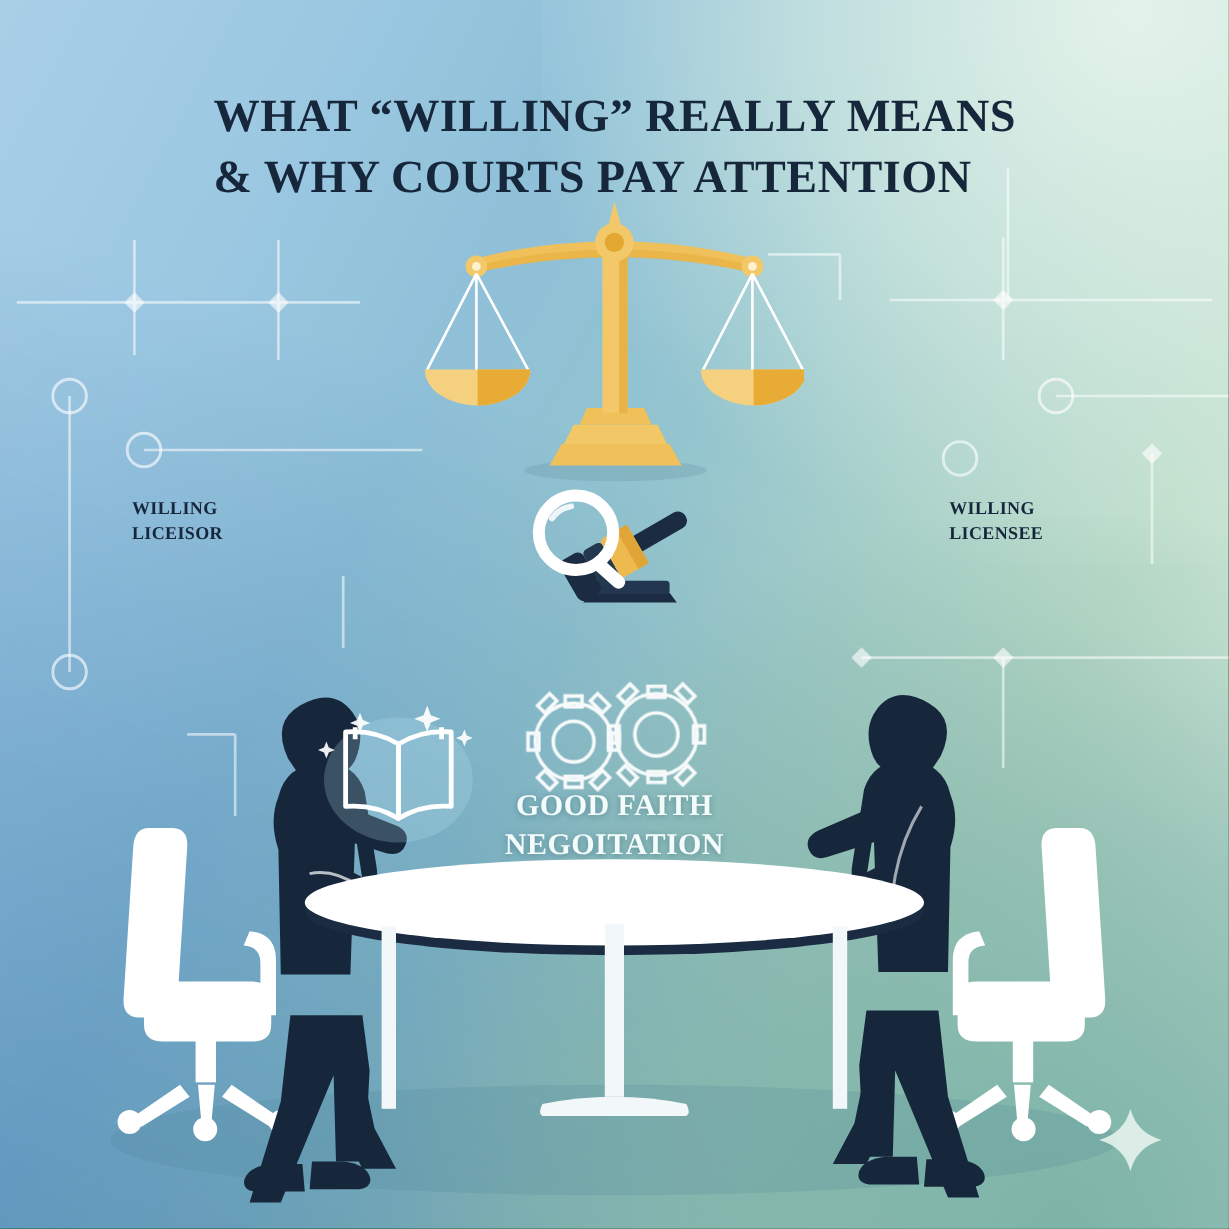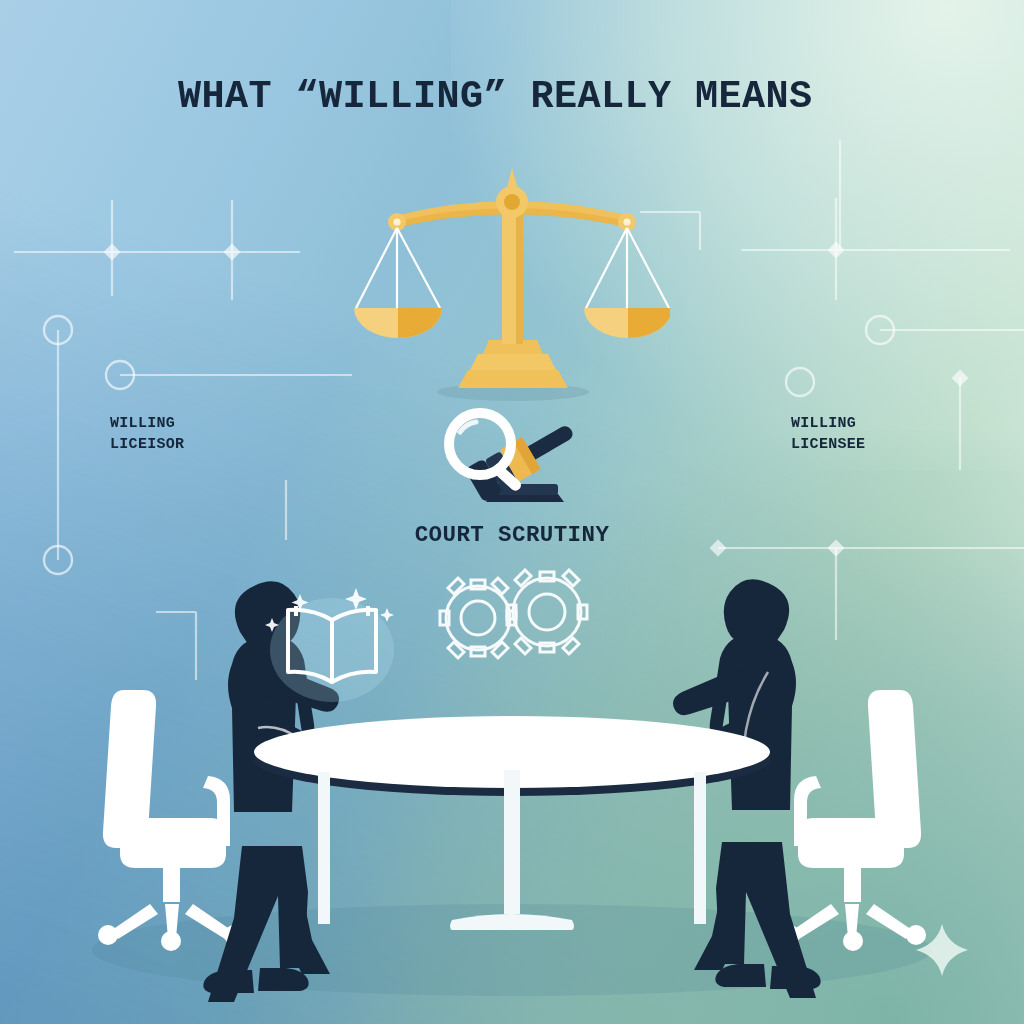--- a/index.html
+++ b/index.html
@@ -6,21 +6,21 @@
   html, body {
     margin: 0;
     padding: 0;
     background: #202830;
   }
   #poster {
     position: relative;
     width: 1024px;
     height: 1024px;
     overflow: hidden;
-    font-family: Liberation Mono, monospace;
+    font-family: Liberation Serif, serif;
     background: #15803d;
   }
 
   
   .bg-base {
     position: absolute;
     inset: 0;
     background: linear-gradient(118deg,
         #a9cfe7 0%,
         #9cc8e2 18%,
@@ -187,20 +187,21 @@
       <circle cx="120" cy="375" r="14"></circle>
       <circle cx="880" cy="330" r="14"></circle>
       <circle cx="800" cy="382" r="14"></circle>
       <circle cx="960" cy="378" r="0.1"></circle>
       <circle cx="742" cy="250" r="0.1"></circle>
     </g>
   </svg>
 
   <h1 class="title">
     <span class="l1">WHAT “WILLING” REALLY MEANS</span>
+    <span class="l2">&amp; WHY COURTS PAY ATTENTION</span>
   </h1>
 
   <svg class="art scales" viewBox="0 0 320 250">
     <ellipse cx="163" cy="232" rx="76" ry="9" fill="#6f9aa8" opacity=".35"></ellipse>
 
     <path d="M108 228 H218 L208 210 H118 Z" fill="#f0c05a"></path>
     <path d="M120 210 H206 L198 194 H128 Z" fill="#f2c765"></path>
     <path d="M133 194 H193 L187 180 H139 Z" fill="#f0c05a"></path>
 
     <rect x="152" y="48" width="21" height="136" fill="#f3c868"></rect>
@@ -270,22 +271,25 @@
         <circle r="18"></circle>
         <path d="M-40 -7 h9 v14 h-9 z M40 -7 h-9 v14 h9 z
                  M-7 -40 v9 h14 v-9 z M-7 40 v-9 h14 v9 z
                  M-32 -32 l6 6 10 -10 -6 -6 z M32 -32 l-6 6 -10 -10 6 -6 z
                  M-32 32 l6 -6 10 10 -6 6 z M32 32 l-6 -6 -10 10 6 6 z"></path>
         <circle r="34"></circle>
       </g>
     </g>
   </svg>
 
-  <div class="caption-dark">COURT SCRUTINY</div>
-
+
+  <div class="caption-light">
+    <span>GOOD FAITH</span>
+    <span>NEGOITATION</span>
+  </div>
 
   <div class="side-label left">
     <span>WILLING</span>
     <span>LICEISOR</span>
   </div>
 
   <div class="side-label right">
     <span>WILLING</span>
     <span>LICENSEE</span>
   </div>

